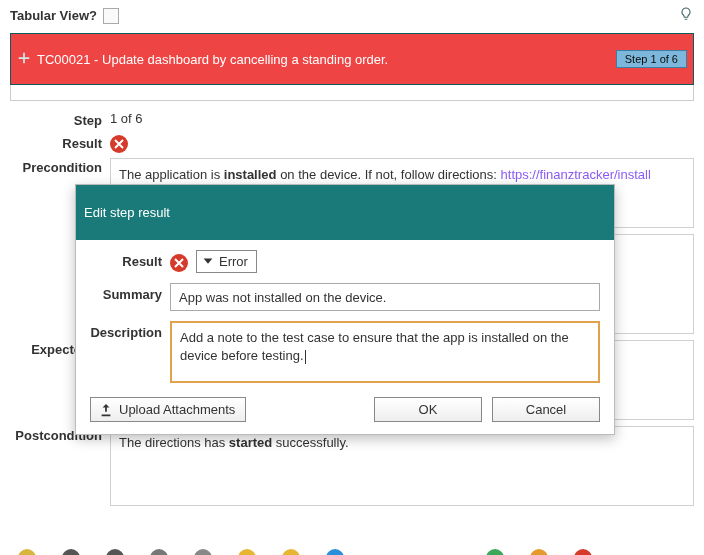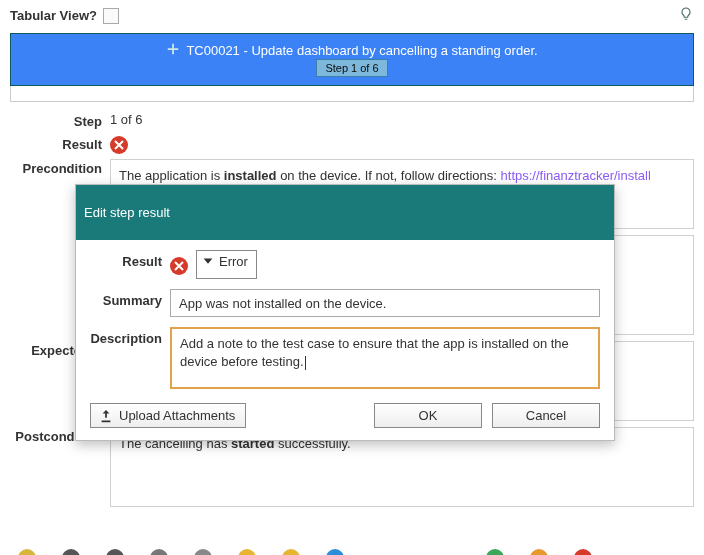--- a/index.html
+++ b/index.html
@@ -6,29 +6,28 @@
   body { width: 704px; height: 555px; background: #fff; font-size: 13px; color: #333; position: relative; overflow: hidden; }
 
   .topbar { padding: 4px 10px 6px 10px; display: flex; align-items: center; justify-content: space-between; }
   .topbar-left { display: flex; align-items: center; gap: 6px; }
   .topbar-left label { font-weight: bold; }
   .checkbox { width: 16px; height: 16px; border: 1px solid #aaa; background: #fafafa; display: inline-block; }
   .bulb-icon { width: 16px; height: 20px; }
 
   .tc-header {
     margin: 0 10px;
-    background: #3b82f6;
+    background: #ef4444;
     color: #fff;
     border: 1px solid #0f5a5a;
-    padding: 8px 6px;
+    padding: 16px 6px;
     display: flex;
     align-items: center;
     justify-content: space-between;
     font-size: 13px;
-    flex-direction: column;
   }
   .tc-header-left { display: flex; align-items: center; gap: 6px; }
   .plus-icon { width: 14px; height: 14px; }
   .step-badge {
     background: #5ea6cf;
     color: #083;
     color: #0a3a2a;
     color: #fff;
     font-size: 11px;
     padding: 2px 8px;
@@ -85,21 +84,21 @@
     font-size: 13px;
   }
   .modal-body { padding: 10px 14px 12px 14px; }
   .mrow { display: flex; align-items: flex-start; margin-bottom: 10px; }
   .mlabel { width: 80px; text-align: right; padding-right: 8px; font-weight: bold; padding-top: 4px; }
   .mvalue { flex: 1; display: flex; align-items: center; gap: 8px; }
 
   .error-select {
     display: inline-flex;
     border: 1px solid #888;
-    padding: 3px 8px 9px 4px;
+    padding: 3px 8px 3px 4px;
     gap: 4px;
     background: #fff;
   }
   .error-select svg.chev { width: 14px; height: 14px; fill: #333; }
 
   .summary-field {
     border: 1px solid #aaa;
     width: 100%;
     padding: 6px 8px;
     height: 28px;
@@ -225,21 +224,21 @@
   </div>
 
   <div class="row">
     <div class="label">Expected R</div>
     <div class="value boxed med"></div>
   </div>
 
   <div class="row">
     <div class="label">Postcondition</div>
     <div class="value boxed med">
-      <span>The cancelling has </span><span style="font-weight:bold">started</span><span> successfully.</span>
+      <span>The directions has </span><span style="font-weight:bold">started</span><span> successfully.</span>
     </div>
   </div>
 
 </div>
 
 <div class="modal">
   <div class="modal-header">Edit step result</div>
   <div class="modal-body">
 
     <div class="mrow">

